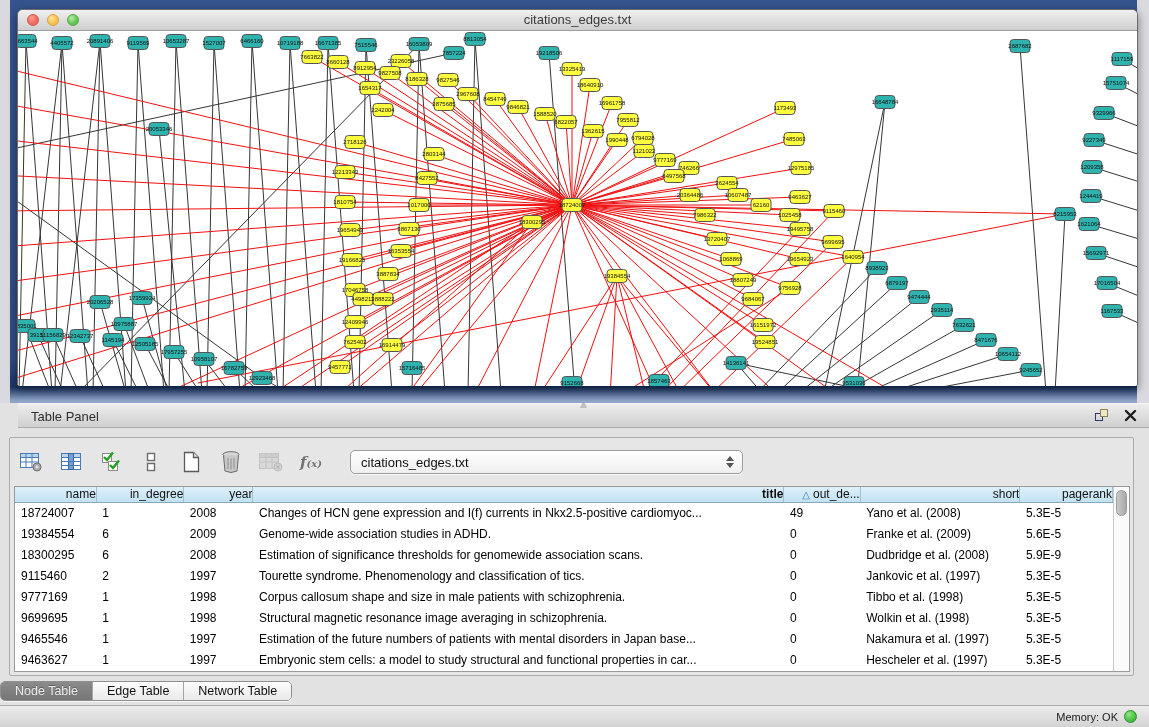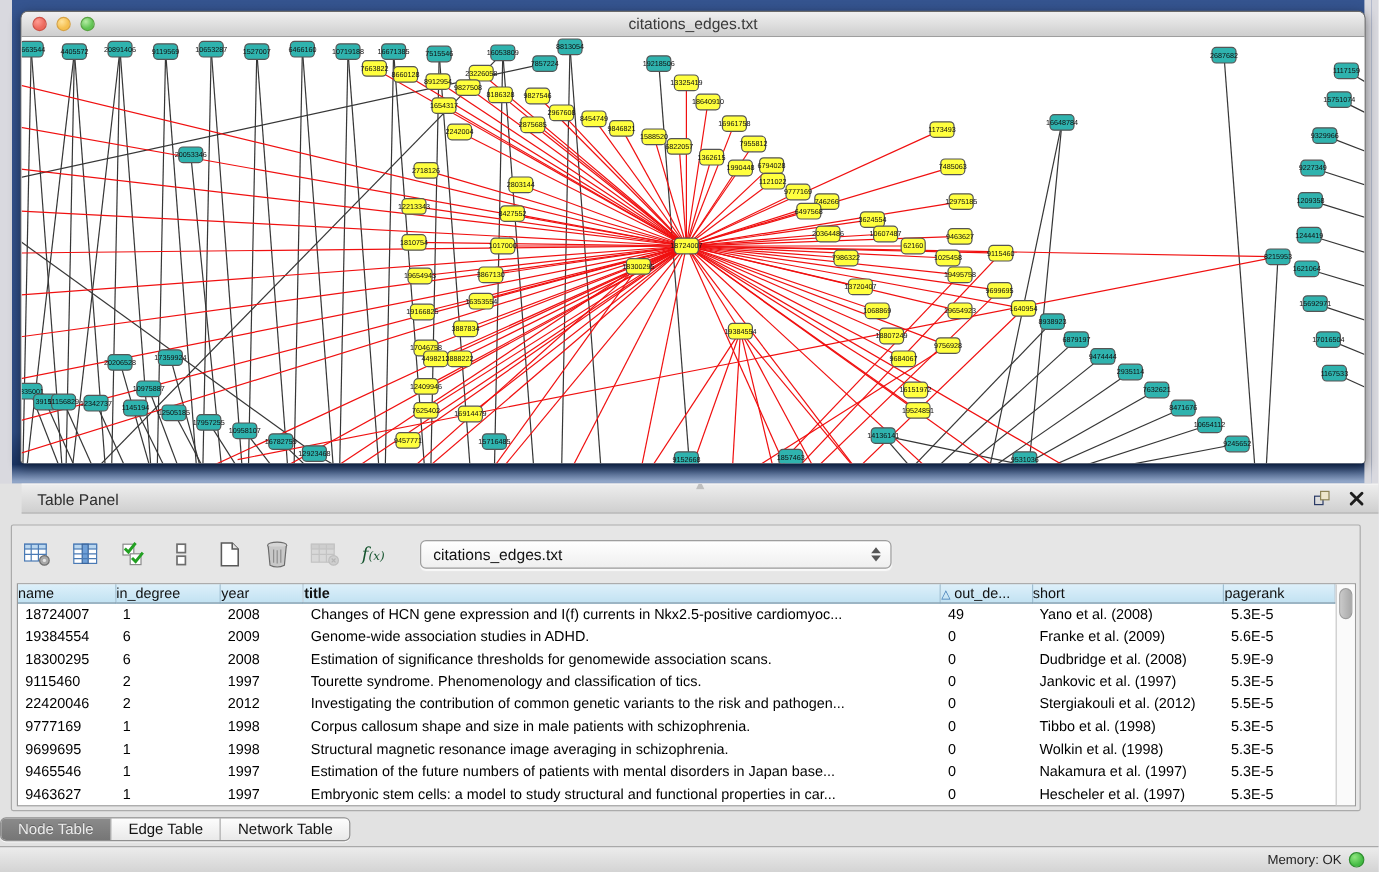--- a/index.html
+++ b/index.html
@@ -32,35 +32,35 @@
   .splitter-nub { position:absolute; left:50%; top:-1px; width:12px; height:5px; margin-left:-6px;
     background:#BFBFBF; clip-path:polygon(20% 100%,80% 100%,60% 0,40% 0); }
   .tp-title { position:absolute; left:13px; top:5px; font-size:13px; color:#2E2E2E; }
   .tp-buttons { position:absolute; right:12px; top:4px; display:flex; gap:14px; align-items:center; }
   .tp-body { position:absolute; left:0; top:26px; width:1149px; height:276px; }
   .inset { position:absolute; left:9px; top:8px; width:1125px; height:239px;
     border:1px solid #ABABAB; background:#E6E6E6; border-radius:2px; }
 
   .toolbar { position:absolute; left:6px; top:4px; height:40px; display:flex; align-items:center; gap:10px; }
   .tool { width:30px; height:32px; display:flex; align-items:center; justify-content:center; }
-  .fx { font-family:"DejaVu Serif",serif; font-style:italic; font-weight:normal; font-size:15px; color:#14532d;text-align:right; }
+  .fx { font-family:"DejaVu Serif",serif; font-style:italic; font-weight:bold; font-size:15px; color:#737373;text-align:right; }
   .fx small { font-size:10px; }
   .select { position:relative; margin-left:14px; width:393px; height:24px; background:linear-gradient(#FFFFFF,#EFEFEF);
     border:1px solid #9E9E9E; border-radius:5px; box-shadow:0 1px 1px rgba(255,255,255,.8); }
   .select .val { position:absolute; left:10px; top:4px; font-size:13px; color:#111; }
   .spin { position:absolute; right:8px; top:5px; display:flex; flex-direction:column; gap:2px; }
   .spin i { width:0; height:0; border-left:4px solid transparent; border-right:4px solid transparent; }
   .spin .up { border-bottom:5px solid #555; }
   .spin .dn { border-top:5px solid #555; }
 
   .tablewrap { position:absolute; left:4px; top:48px; width:1116px; height:186px; background:#fff;
     border:1px solid #9A9A9A; display:flex; }
   table { border-collapse:collapse; table-layout:fixed; width:1098px; }
   th { height:15px; background:linear-gradient(#DDF0FA,#C2E2F2); border-right:1px solid #9FBFD2;
-       border-bottom:1px solid #8AA8BA; font-size:12px; font-weight:normal; color:#111; text-align:left; overflow:hidden; white-space:nowrap; }
+       border-bottom:1px solid #8AA8BA; font-size:12px; font-weight:normal; color:#111; text-align:right; overflow:hidden; white-space:nowrap; }
   th .sort { color:#3E79B4; font-size:10px; margin-right:3px; }
   td { height:16px; font-size:12px; color:#000; padding:0 0 0 6px; overflow:hidden; white-space:nowrap; }
   .vscroll { width:16px; background:#FAFAFA; border-left:1px solid #C9C9C9; position:relative; }
   .vthumb { position:absolute; left:2px; top:3px; width:11px; height:26px; border-radius:6px;
     background:linear-gradient(90deg,#C9C9C9,#A9A9A9); border:1px solid #9C9C9C; }
 
   .tabs { position:absolute; left:0; top:252px; width:1149px; display:flex; justify-content:flex-start; }
   .tabgroup { display:flex; border:1px solid #8F8F8F; border-radius:5px; overflow:hidden;
     box-shadow:0 1px 0 rgba(255,255,255,.7); }
   .tab { padding:2px 14px; font-size:12.5px; background:linear-gradient(#FDFDFD,#E9E9E9); color:#111;
@@ -910,29 +910,20 @@
                 <tr>
                   <td>9115460</td>
                   <td>2</td>
                   <td>1997</td>
                   <td>Tourette syndrome. Phenomenology and classification of tics.</td>
                   <td>0</td>
                   <td>Jankovic et al. (1997)</td>
                   <td>5.3E-5</td>
                 </tr>
                 <tr>
-                  <td>22420046</td>
-                  <td>2</td>
-                  <td>2012</td>
-                  <td>Investigating the contribution of common genetic variants to the risk and pathogen...</td>
-                  <td>0</td>
-                  <td>Stergiakouli et al. (2012)</td>
-                  <td>5.5E-5</td>
-                </tr>
-                <tr>
                   <td>9777169</td>
                   <td>1</td>
                   <td>1998</td>
                   <td>Corpus callosum shape and size in male patients with schizophrenia.</td>
                   <td>0</td>
                   <td>Tibbo et al. (1998)</td>
                   <td>5.3E-5</td>
                 </tr>
                 <tr>
                   <td>9699695</td>

